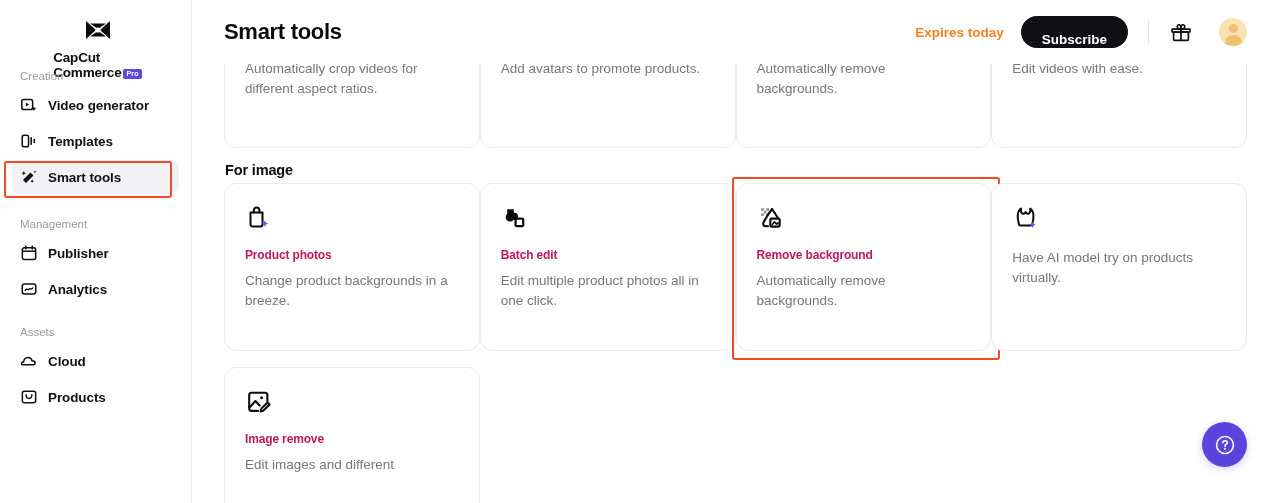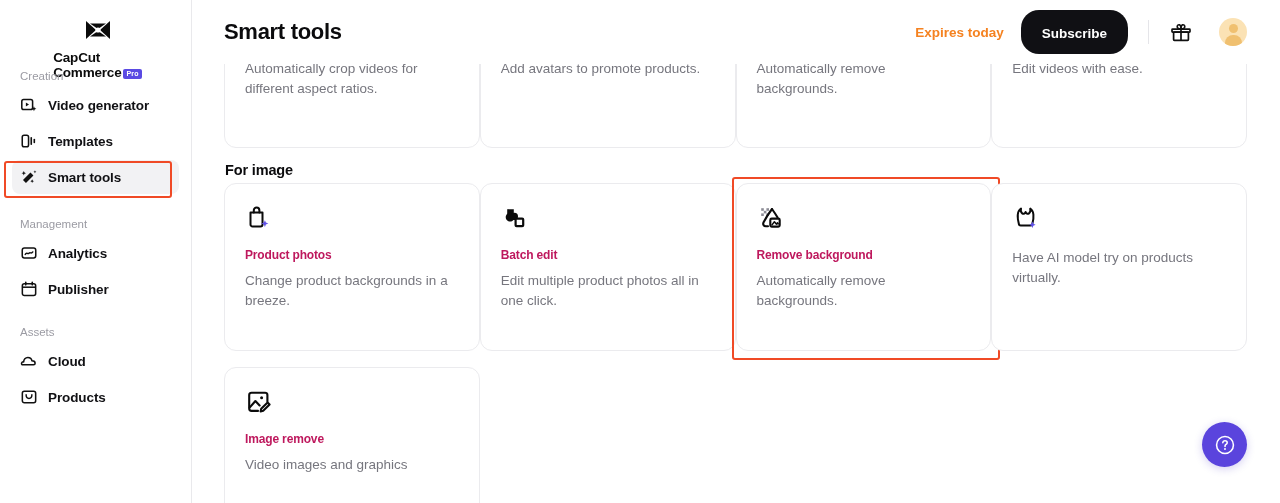--- a/index.html
+++ b/index.html
@@ -80,21 +80,21 @@
   .page-title {
     font-size: 22px; font-weight: 700; color: #0b0b0d; letter-spacing: -0.3px;
   }
   .topbar-right { margin-left: auto; display: flex; align-items: center; gap: 3px; }
   .expires {
     font-size: 13.5px; color: #f58220; font-weight: 600; margin-right: 14px;
     white-space: nowrap;
   }
   .subscribe-btn {
     background: #101014; color: #ffffff; border: none;
-    border-radius: 18px; height: 44px; padding: 16px 21px;
+    border-radius: 18px; height: 32px; padding: 16px 21px;
     font-size: 13.5px; font-weight: 600; cursor: pointer;
     font-family: "Liberation Sans", sans-serif;
   }
   .divider-v { width: 1px; height: 24px; background: #e5e5e9; margin: 0 17px; }
   .gift-btn { width: 24px; height: 24px; cursor: pointer; display:block; }
   .avatar {
     width: 28px; height: 28px; border-radius: 50%;
     background: #fbe2b4; margin-left: 23px; cursor: pointer;
     overflow: hidden; position: relative; flex: 0 0 28px;
   }
@@ -222,33 +222,33 @@
         </svg>
         <span class="label">Smart tools</span>
       </div>
     </div>
 
     <div class="group-management">
       <div class="nav-group-label">Management</div>
 
       <div class="nav-item">
         <svg class="ico" viewBox="0 0 20 20">
-          <rect x="2.5" y="4.5" width="15" height="11" rx="2.4" fill="none" stroke="#111" stroke-width="1.7"></rect>
-          <path d="M5.8 11.6 C7.3 8.3 8.3 11.8 10 10.2 C11.6 8.7 12.6 11.5 14.2 8.8" fill="none" stroke="#111" stroke-width="1.6" stroke-linecap="round"></path>
-        </svg>
-        <span class="label">Analytics</span>
-      </div>
-
-      <div class="nav-item">
-        <svg class="ico" viewBox="0 0 20 20">
           <rect x="2.6" y="4.2" width="14.8" height="13" rx="2.2" fill="none" stroke="#111" stroke-width="1.7"></rect>
           <path d="M2.6 8.0 L17.4 8.0" stroke="#111" stroke-width="1.7"></path>
           <path d="M6.4 2.6 L6.4 5.4 M13.6 2.6 L13.6 5.4" stroke="#111" stroke-width="1.8" stroke-linecap="round"></path>
         </svg>
         <span class="label">Publisher</span>
+      </div>
+
+      <div class="nav-item">
+        <svg class="ico" viewBox="0 0 20 20">
+          <rect x="2.5" y="4.5" width="15" height="11" rx="2.4" fill="none" stroke="#111" stroke-width="1.7"></rect>
+          <path d="M5.8 11.6 C7.3 8.3 8.3 11.8 10 10.2 C11.6 8.7 12.6 11.5 14.2 8.8" fill="none" stroke="#111" stroke-width="1.6" stroke-linecap="round"></path>
+        </svg>
+        <span class="label">Analytics</span>
       </div>
     </div>
 
     <div class="group-assets">
       <div class="nav-group-label">Assets</div>
 
       <div class="nav-item">
         <svg class="ico" viewBox="0 0 20 20">
           <path d="M3.2 14.2 C2.0 14.2 1.4 13.2 1.8 12.2 C2.2 11.2 3.3 10.8 4.1 11.0 C4.0 8.2 6.1 6.0 8.7 6.0 C11.0 6.0 12.9 7.6 13.3 9.8 C15.2 9.8 16.8 11.0 16.8 12.6 C16.8 13.6 16.1 14.2 15.1 14.2 Z" fill="none" stroke="#111" stroke-width="1.7" stroke-linejoin="round"></path>
         </svg>
@@ -363,21 +363,21 @@
       <div class="last-row">
         <div class="card-grid">
           <div class="card">
             <svg class="card-icon" viewBox="0 0 28 28">
               <path d="M22.4 13.4 L22.4 7.0 C22.4 5.7 21.4 4.7 20.1 4.7 L6.5 4.7 C5.2 4.7 4.2 5.7 4.2 7.0 L4.2 20.6 C4.2 21.9 5.2 22.9 6.5 22.9 L13.0 22.9" fill="none" stroke="#0b0b0b" stroke-width="2.1" stroke-linecap="round"></path>
               <circle cx="16.6" cy="9.8" r="1.5" fill="#0b0b0b"></circle>
               <path d="M4.8 19.4 L10.4 13.0 L14.6 17.4" fill="none" stroke="#0b0b0b" stroke-width="2.1" stroke-linejoin="round" stroke-linecap="round"></path>
               <path d="M22.6 14.4 L24.6 16.4 L18.2 22.8 L15.6 23.4 L16.2 20.8 Z" fill="none" stroke="#0b0b0b" stroke-width="2.1" stroke-linejoin="round"></path>
             </svg>
             <div class="card-title">Image remove</div>
-            <div class="card-desc">Video images and graphics</div>
+            <div class="card-desc">Edit images and different</div>
           </div>
           <div></div>
           <div></div>
           <div></div>
         </div>
       </div>
 
     </div>
 
     <div class="help-fab">

